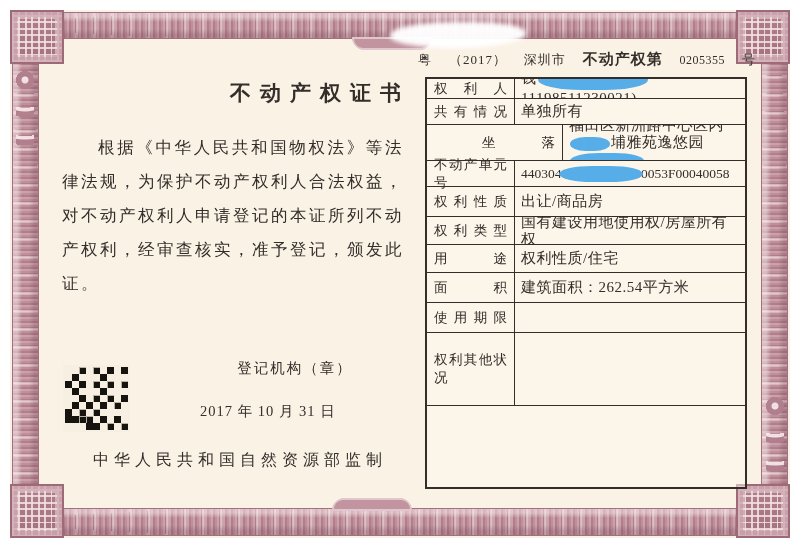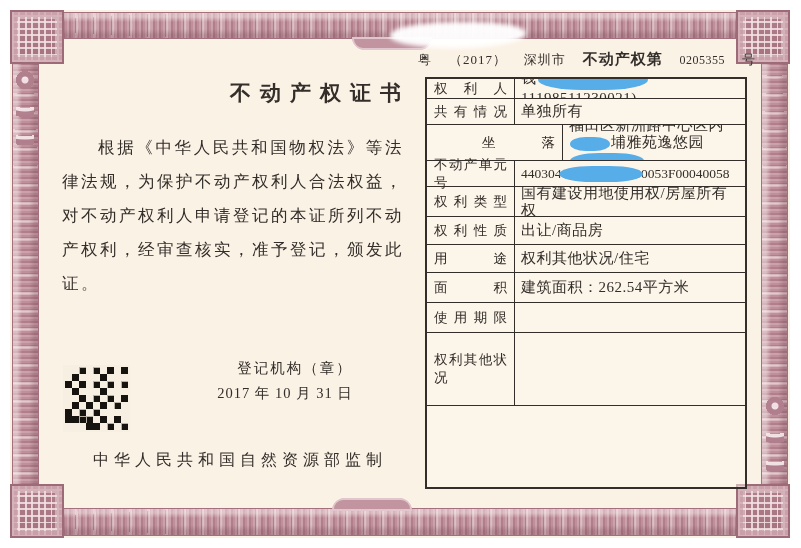--- a/index.html
+++ b/index.html
@@ -48,21 +48,21 @@
   .hdr .num{font-size:12px;letter-spacing:.5px;margin-top:9px;}
   
   .title{position:absolute;left:100px;top:79px;width:310px;text-align:right;
          font-size:21px;font-weight:600;letter-spacing:9px;}
   .body-text{position:absolute;left:62px;top:131px;width:342px;font-size:16.5px;line-height:34px;
          letter-spacing:2.5px;text-align:justify;text-indent:36px;}
   .qr{position:absolute;left:63px;top:365px;width:67px;height:67px;background:#f6efe2;padding:2px;box-sizing:border-box;}
   .qr-grid{display:grid;grid-template-columns:repeat(9,1fr);grid-template-rows:repeat(9,1fr);width:63px;height:63px;}
   .qr-grid i{display:block;}
   .registry{position:absolute;left:220px;top:359px;width:150px;text-align:center;font-size:14.5px;letter-spacing:2px;}
-  .issue-date{position:absolute;left:200px;top:384px;width:170px;text-align:center;font-size:14.5px;letter-spacing:1px;}
+  .issue-date{position:absolute;left:200px;top:402px;width:170px;font-size:14.5px;letter-spacing:1px;}
   .issuer{position:absolute;left:80px;top:450px;width:320px;text-align:center;font-size:16px;letter-spacing:5px;}
   
   .ptable{position:absolute;left:425px;top:77px;width:322px;height:412px;box-sizing:border-box;
           border:2px solid #332e2a;background:rgba(253,248,238,.5);display:flex;flex-direction:column;}
   .t-row{display:flex;border-bottom:1px solid #332e2a;box-sizing:border-box;flex:0 0 auto;}
   .t-row:last-child{border-bottom:none;}
   .t-row:nth-child(1){height:20px;}  .t-row:nth-child(2){height:26px;}
   .t-row:nth-child(3){height:36px;padding-left:48px;}  .t-row:nth-child(4){height:26px;}
   .t-row:nth-child(5){height:30px;}  .t-row:nth-child(6){height:28px;}
   .t-row:nth-child(7){height:28px;}  .t-row:nth-child(8){height:30px;}
@@ -230,40 +230,40 @@
       <div class="t-row">
         <div class="t-label">
           <span class="lab">不动产单元号</span>
         </div>
         <div class="t-value">
           <div class="vtext">4403040<span class="redact" style="width: 84px; height: 16px; background: rgb(87, 173, 232);"></span>00053F00040058</div>
         </div>
       </div>
       <div class="t-row">
         <div class="t-label">
+          <span class="lab">权利性质</span>
+        </div>
+        <div class="t-value">
+          <div class="vtext">出让/商品房</div>
+        </div>
+      </div>
+      <div class="t-row">
+        <div class="t-label">
           <span class="lab">权利类型</span>
         </div>
         <div class="t-value">
           <div class="vtext">国有建设用地使用权/房屋所有权</div>
         </div>
       </div>
       <div class="t-row">
         <div class="t-label">
-          <span class="lab">权利性质</span>
-        </div>
-        <div class="t-value">
-          <div class="vtext">出让/商品房</div>
-        </div>
-      </div>
-      <div class="t-row">
-        <div class="t-label">
           <span class="lab">用途</span>
         </div>
         <div class="t-value">
-          <div class="vtext">权利其他状况/住宅</div>
+          <div class="vtext">权利性质/住宅</div>
         </div>
       </div>
       <div class="t-row">
         <div class="t-label">
           <span class="lab">面积</span>
         </div>
         <div class="t-value">
           <div class="vtext">建筑面积：262.54平方米</div>
         </div>
       </div>

